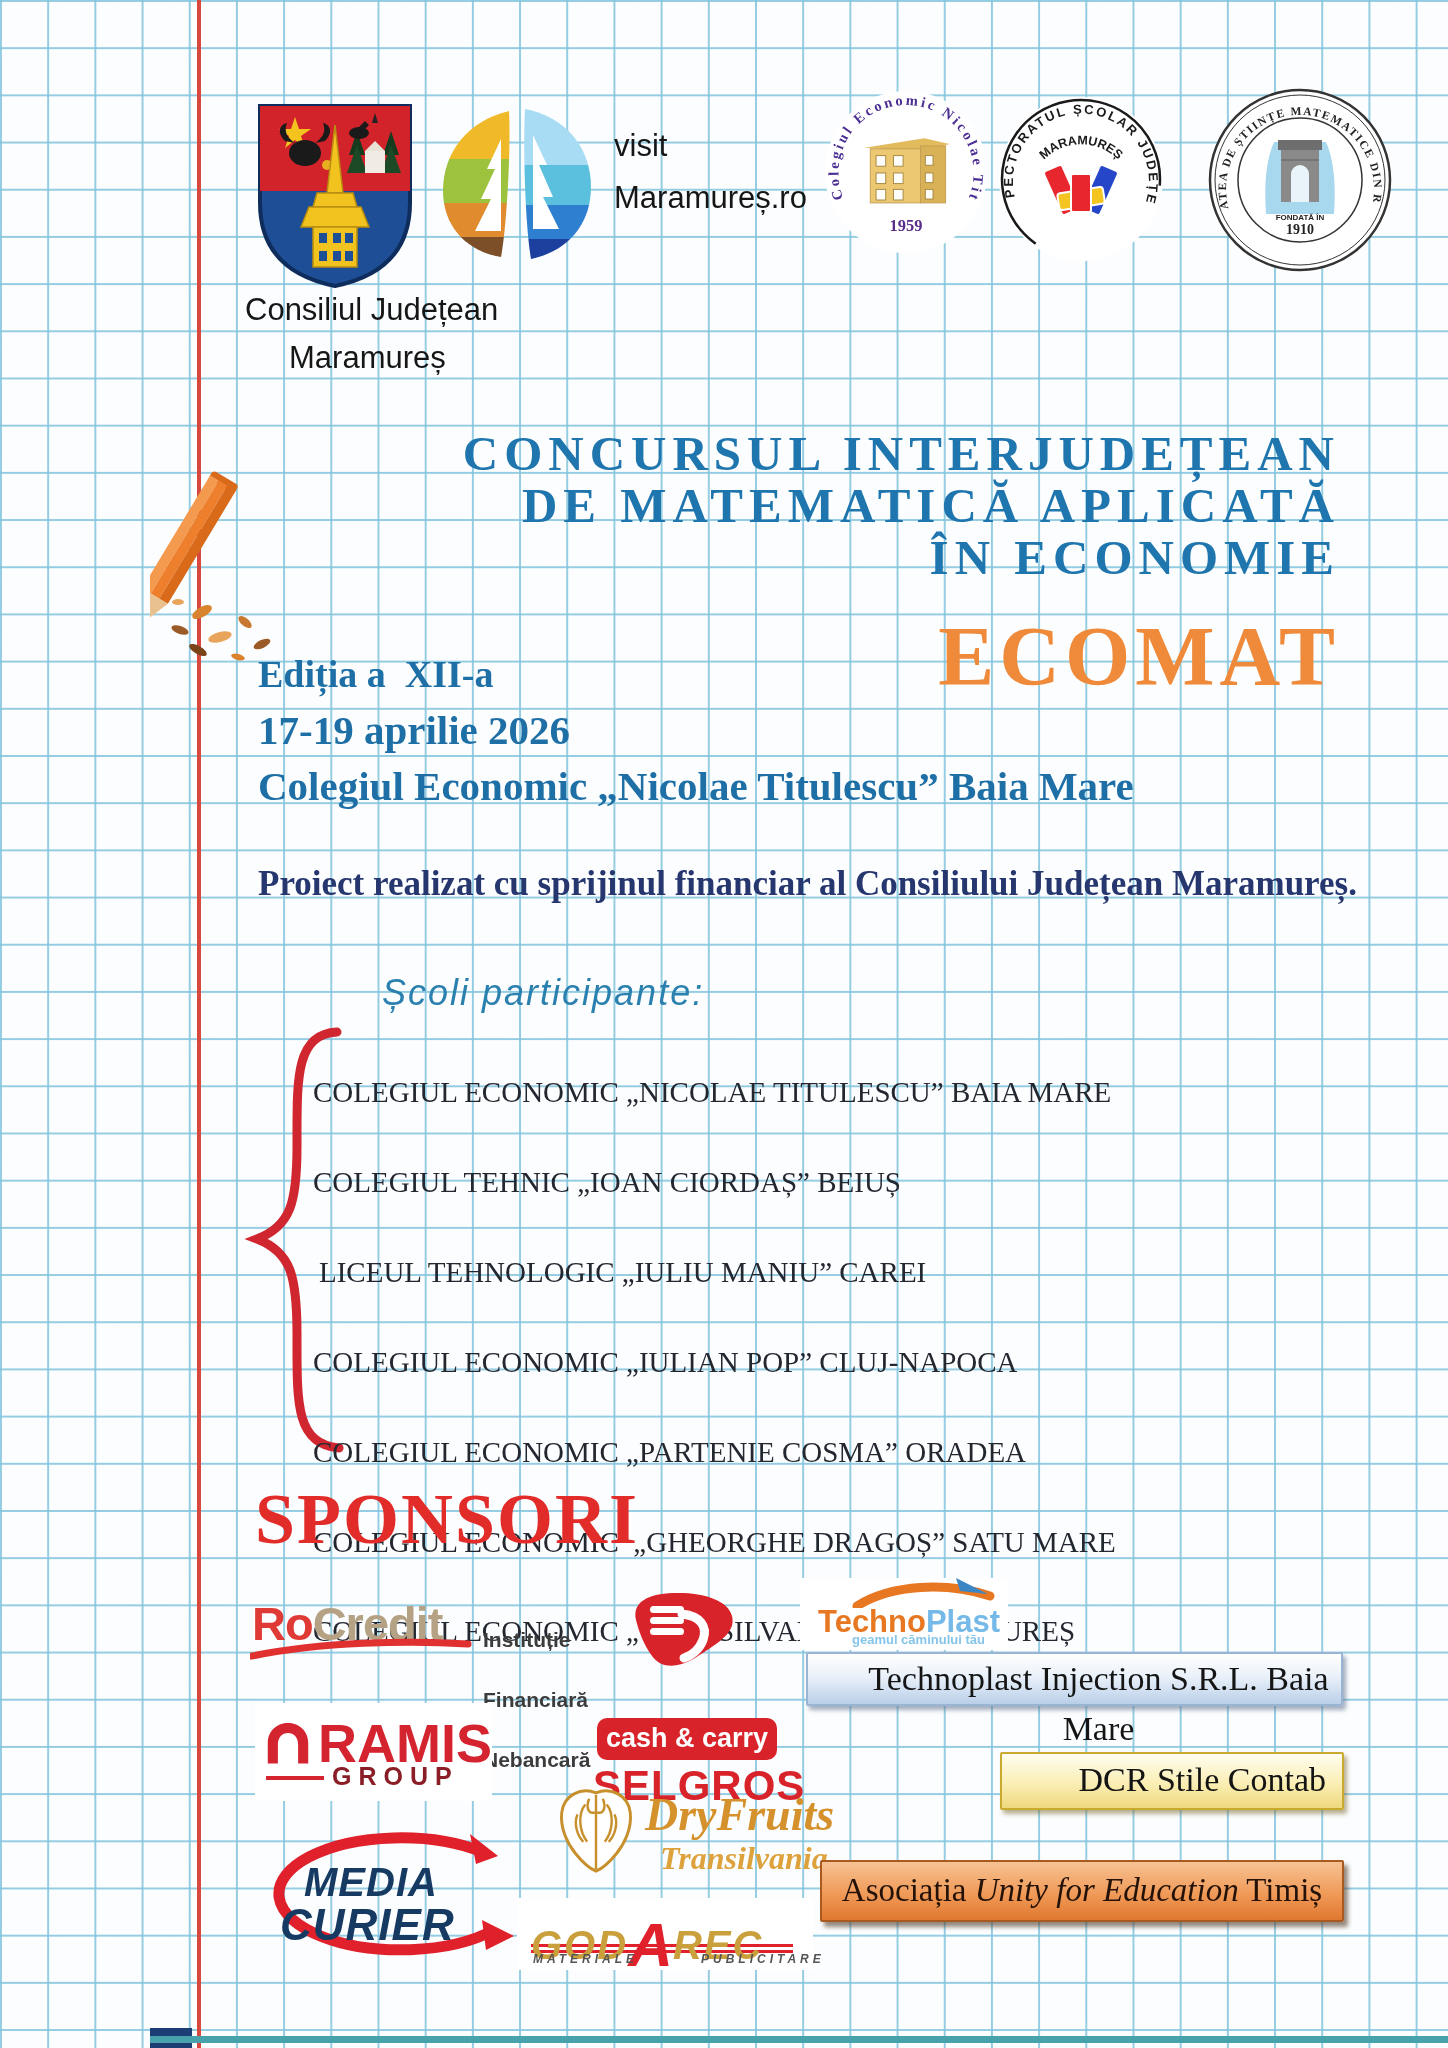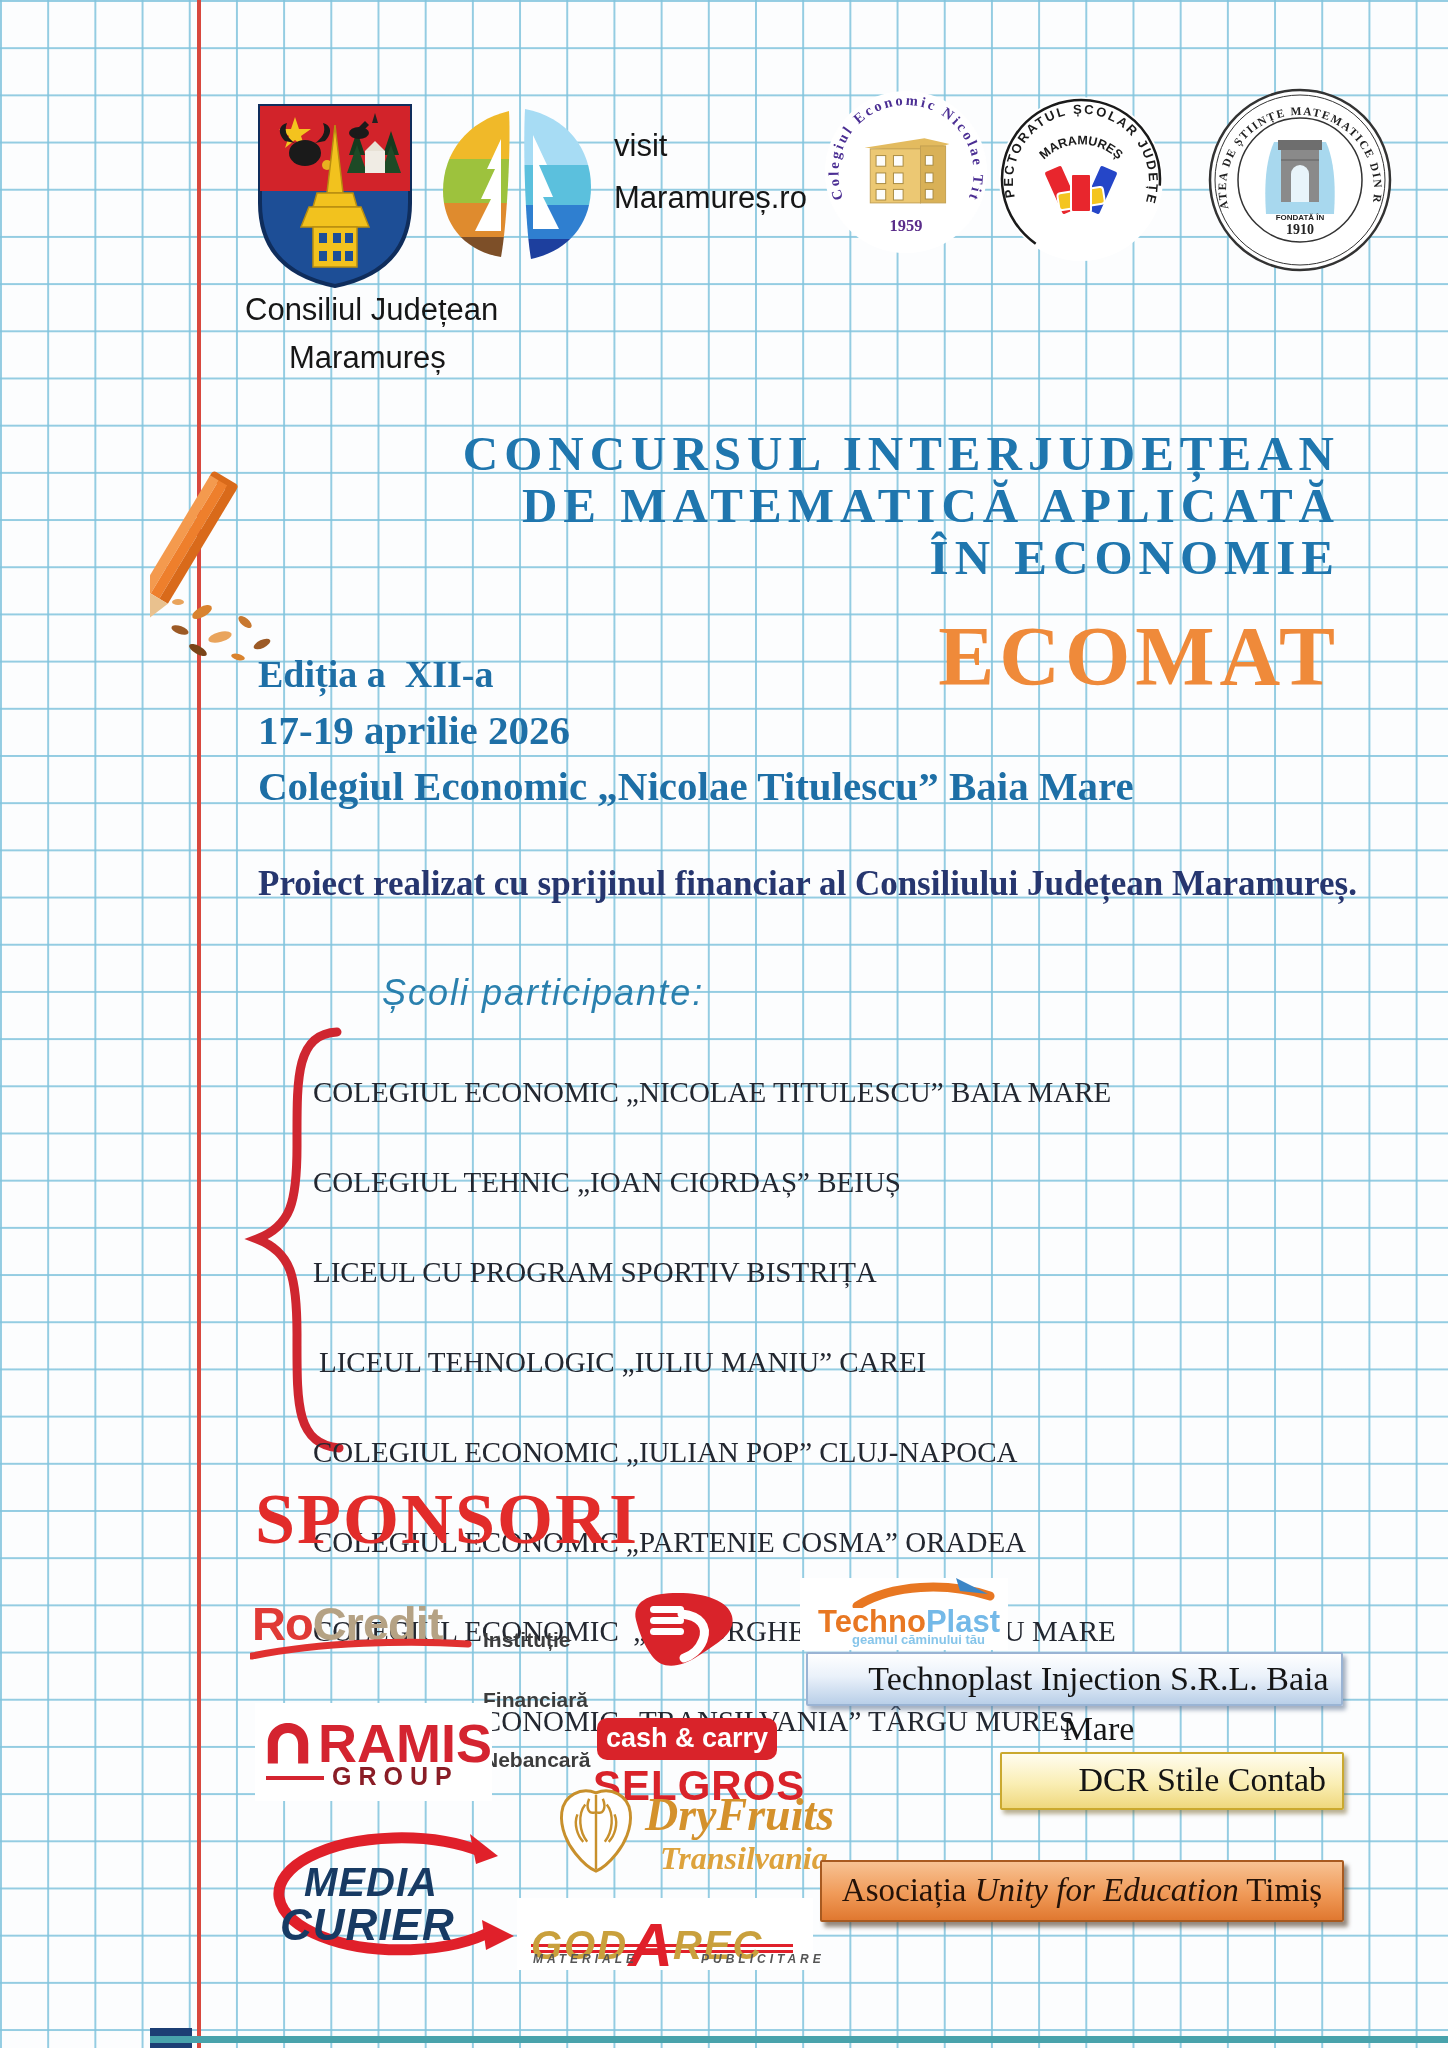--- a/index.html
+++ b/index.html
@@ -243,21 +243,20 @@
 
   <div class="abs schools-head" style="left:382px;top:972px;">Școli participante:</div>
 
   <svg class="abs" style="left:237px;top:1026px;" width="115" height="428" viewBox="0 0 115 428">
     <path d="M 100,6 C 58,8 60,54 60,120 C 60,176 54,200 20,213 C 54,226 60,250 60,308 C 60,376 58,418 102,422" fill="none" stroke="#cf2630" stroke-width="9" stroke-linecap="round"></path>
   </svg>
 
   <div class="abs" style="left:313px;top:1030px;">
     <div class="school-item">COLEGIUL ECONOMIC „NICOLAE TITULESCU” BAIA MARE</div>
     <div class="school-item">COLEGIUL TEHNIC „IOAN CIORDAȘ” BEIUȘ</div>
-    <div class="school-item">LICEUL CU PROGRAM SPORTIV BISTRIȚA</div>
     <div class="school-item" style="padding-left:6px;">LICEUL TEHNOLOGIC „IULIU MANIU” CAREI</div>
     <div class="school-item">COLEGIUL ECONOMIC „IULIAN POP” CLUJ-NAPOCA</div>
     <div class="school-item">COLEGIUL ECONOMIC „PARTENIE COSMA” ORADEA</div>
     <div class="school-item">COLEGIUL ECONOMIC  „GHEORGHE DRAGOȘ” SATU MARE</div>
     <div class="school-item">COLEGIUL ECONOMIC „TRANSILVANIA” TÂRGU MUREȘ</div>
   </div>
 
   <div class="abs serif sponsori" style="left:255px;top:1478px;">SPONSORI</div>
 
   <div class="abs rocredit-name" style="left:252px;top:1596px;"><span class="rc-red">Ro</span><span class="rc-tan">Credit</span></div>

